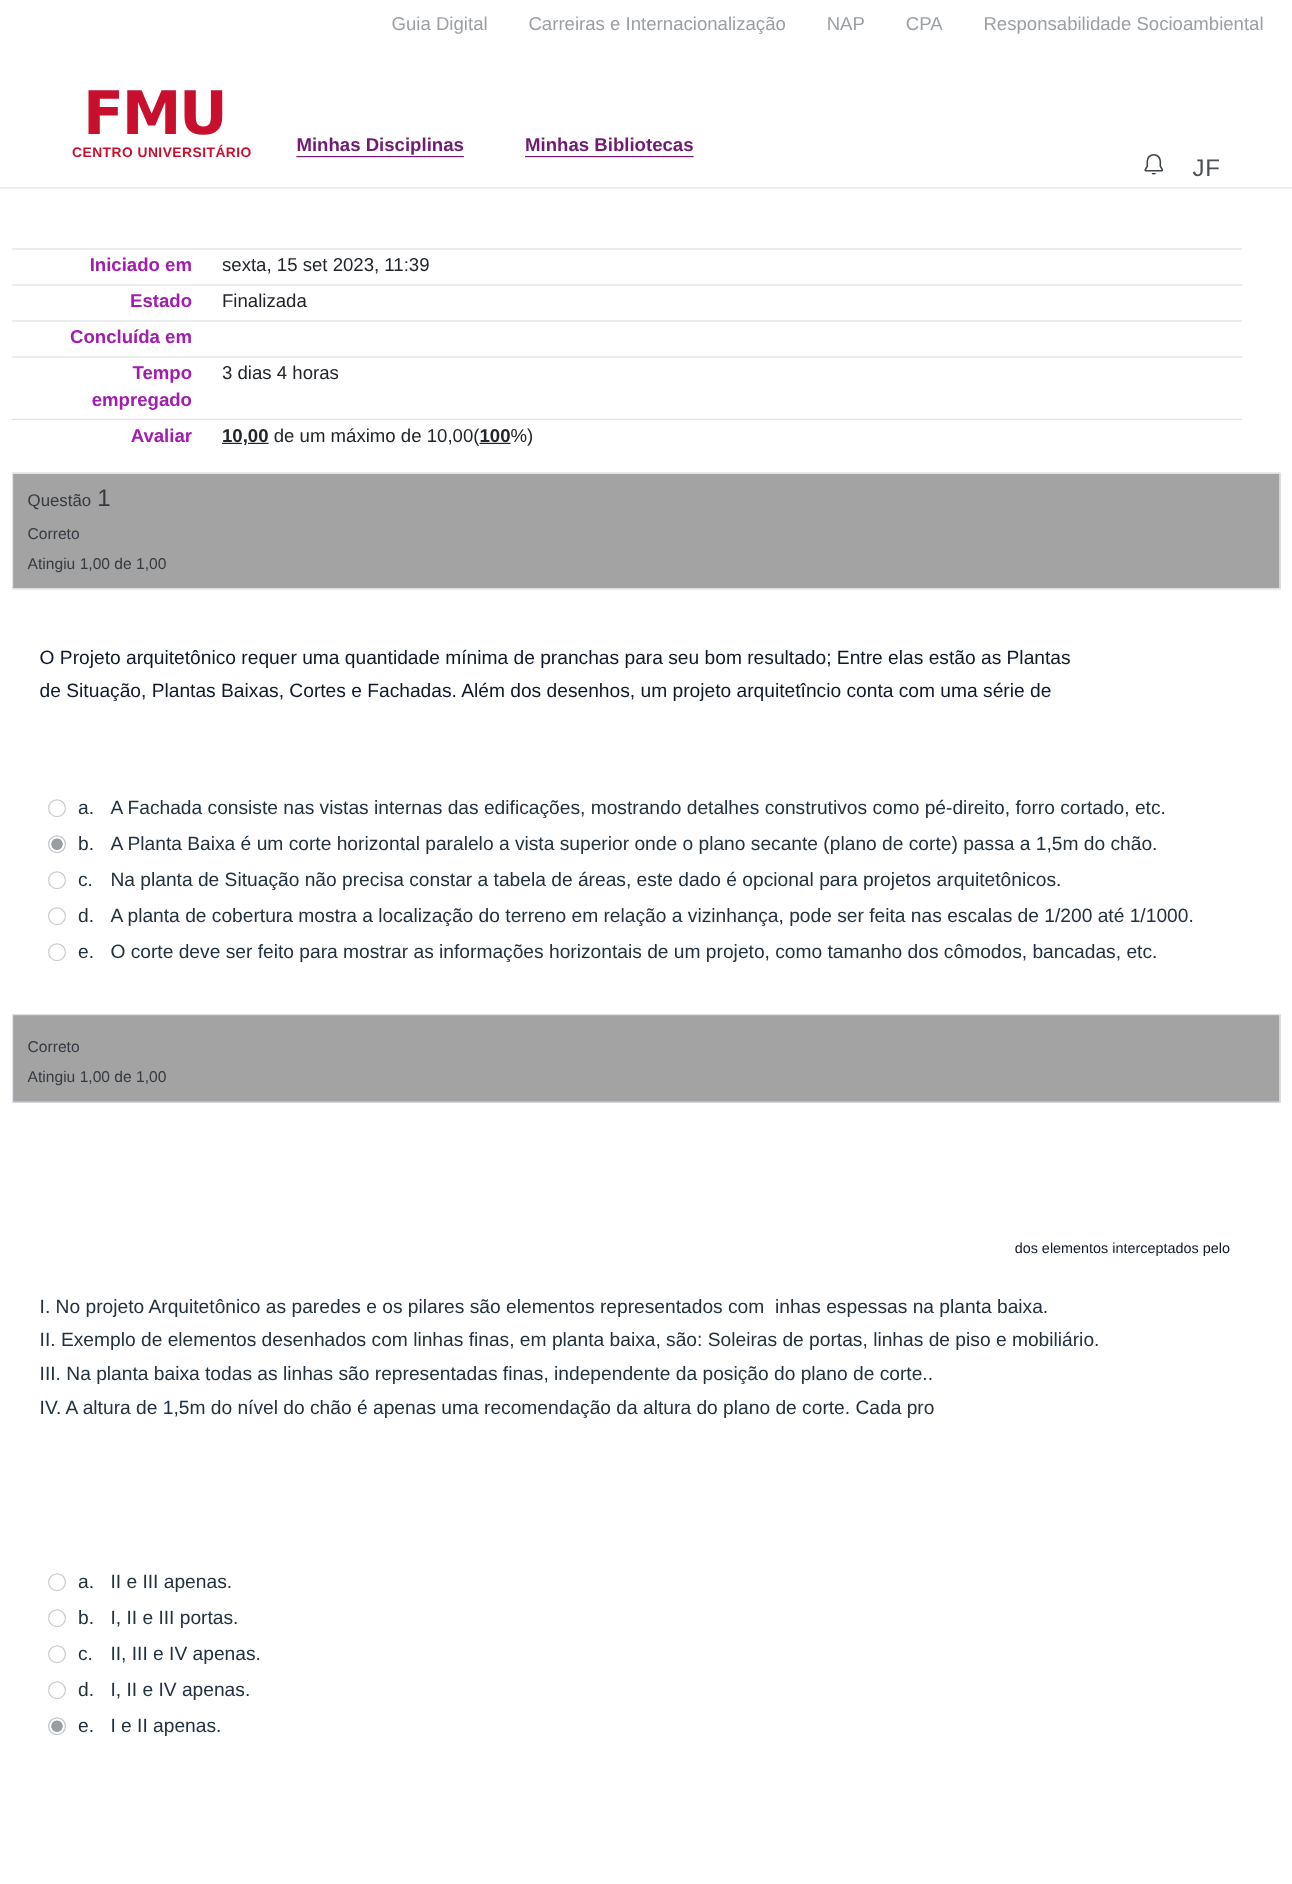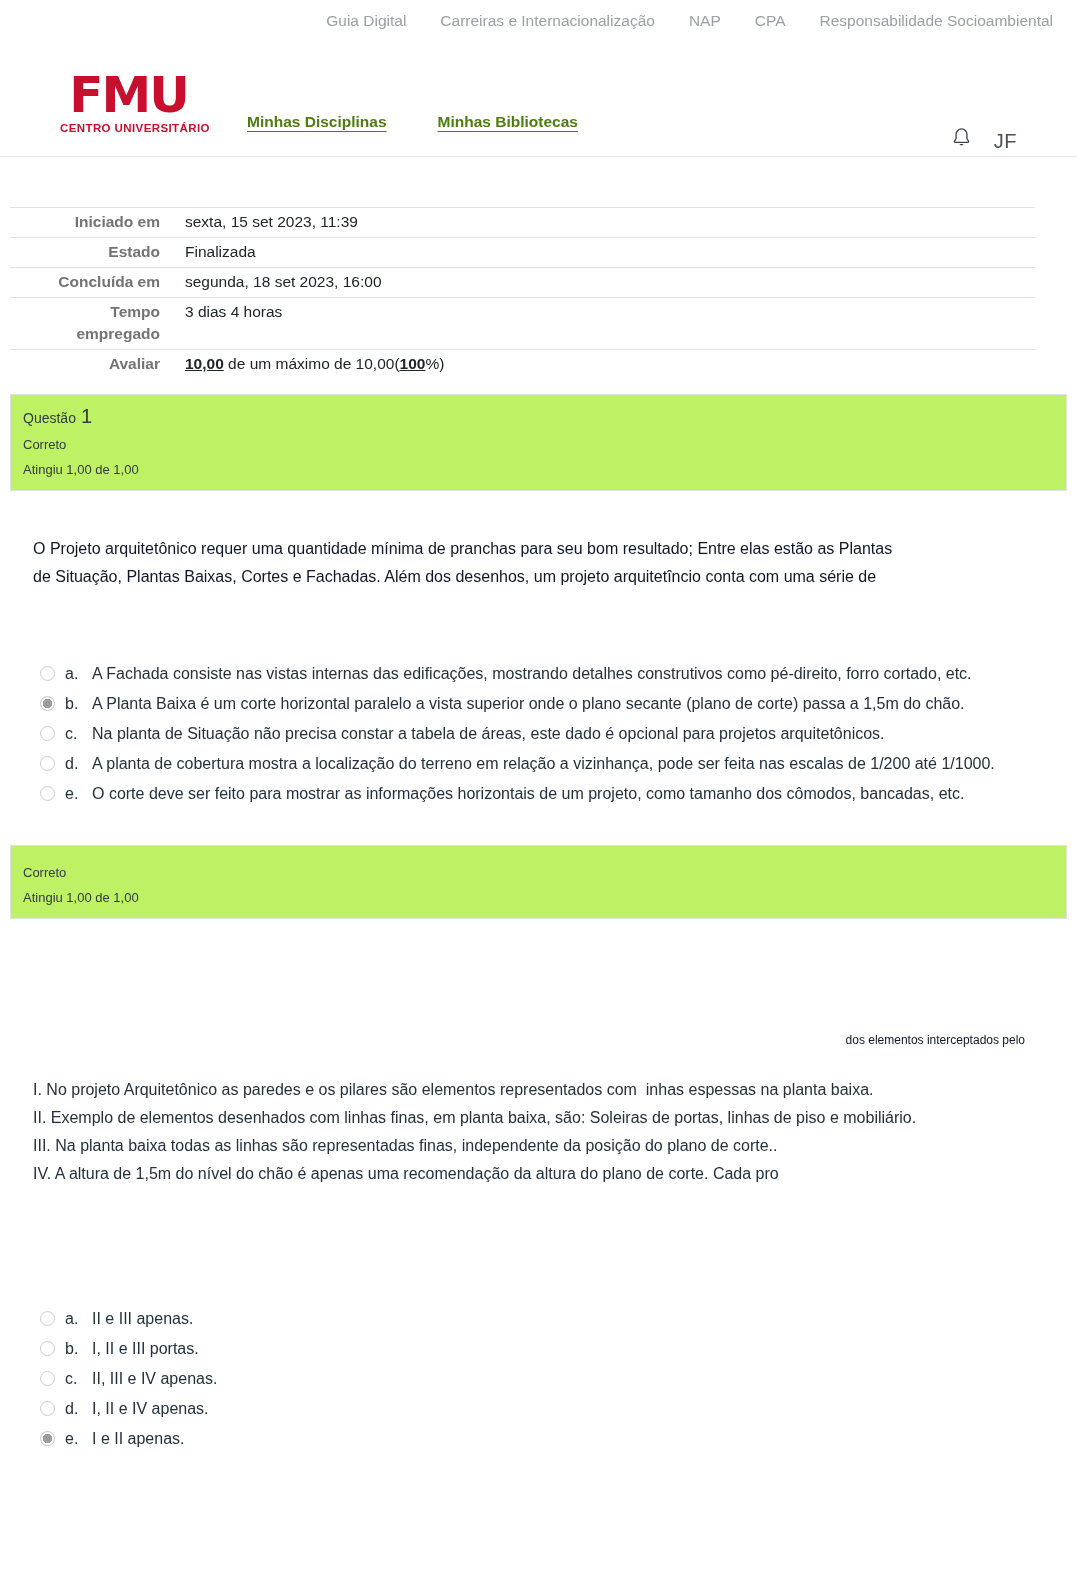--- a/index.html
+++ b/index.html
@@ -28,43 +28,43 @@
     font-size:50px; line-height:48px; font-weight:900;
     letter-spacing:-2px; color:#c8102e;
     font-family:"DejaVu Sans","Liberation Sans",sans-serif;
   }
   .logo-sub {
     margin-top:3px; font-size:11.5px; font-weight:700;
     letter-spacing:0.4px; color:#c8102e; white-space:nowrap;
   }
   .header-nav { position:absolute; left:247px; bottom:25px; display:flex; gap:51px; }
   .header-nav-link {
-    font-size:15.5px; font-weight:600; color:#4d7c0f;
+    font-size:15.5px; font-weight:600; color:#701a75;
     text-decoration:underline; text-underline-offset:4px; cursor:pointer;
   }
   .bell-wrap { position:absolute; right:105px; top:86px; cursor:pointer; }
   .user-initials {
     position:absolute; right:60px; top:90px;
     font-size:20px; color:#4a5056; letter-spacing:0.5px; cursor:pointer;
   }
 
   
   .summary { margin:50px 10px 0 10px; width:1025px; font-size:15.5px; }
   .srow { display:flex; border-top:1px solid #dee2e6; padding:3px 0 4px; line-height:22px; }
   .slabel {
     width:165px; flex:none; text-align:right;
-    padding:0 15px 0 38px; font-weight:700; color:#737373;
+    padding:0 15px 0 38px; font-weight:700; color:#a21caf;
   }
   .svalue { flex:1; padding-left:10px; color:#212529; }
   .bold { font-weight:700;text-decoration:underline; }
 
   
   .qbox {
     margin:15px 10px 0 10px; border:1px solid #dee2e6;
-    padding:10px 12px 13px 12px; background:#bef264;
+    padding:10px 12px 13px 12px; background:#a3a3a3;
   }
   .qtitle { font-size:14px; color:#343a40; }
   .qnum { font-size:20px; margin-left:5px; }
   .qstate { font-size:13px; margin-top:9px; color:#343a40; }
   .qgrade { font-size:13px; margin-top:10px; color:#343a40; }
 
   
   .qtext {
     margin:44px 40px 0 33px; max-width:880px;
     font-size:16px; line-height:28px; color:#0f172a;
@@ -127,21 +127,20 @@
   <div class="srow">
     <div class="slabel">Iniciado em</div>
     <div class="svalue">sexta, 15 set 2023, 11:39</div>
   </div>
   <div class="srow">
     <div class="slabel">Estado</div>
     <div class="svalue">Finalizada</div>
   </div>
   <div class="srow">
     <div class="slabel">Concluída em</div>
-    <div class="svalue">segunda, 18 set 2023, 16:00</div>
   </div>
   <div class="srow">
     <div class="slabel">Tempo empregado</div>
     <div class="svalue">3 dias 4 horas</div>
   </div>
   <div class="srow">
     <div class="slabel">Avaliar</div>
     <div class="svalue"><span class="bold">10,00</span><span> de um máximo de 10,00(</span><span class="bold">100</span><span>%)</span></div>
   </div>
 </div>

